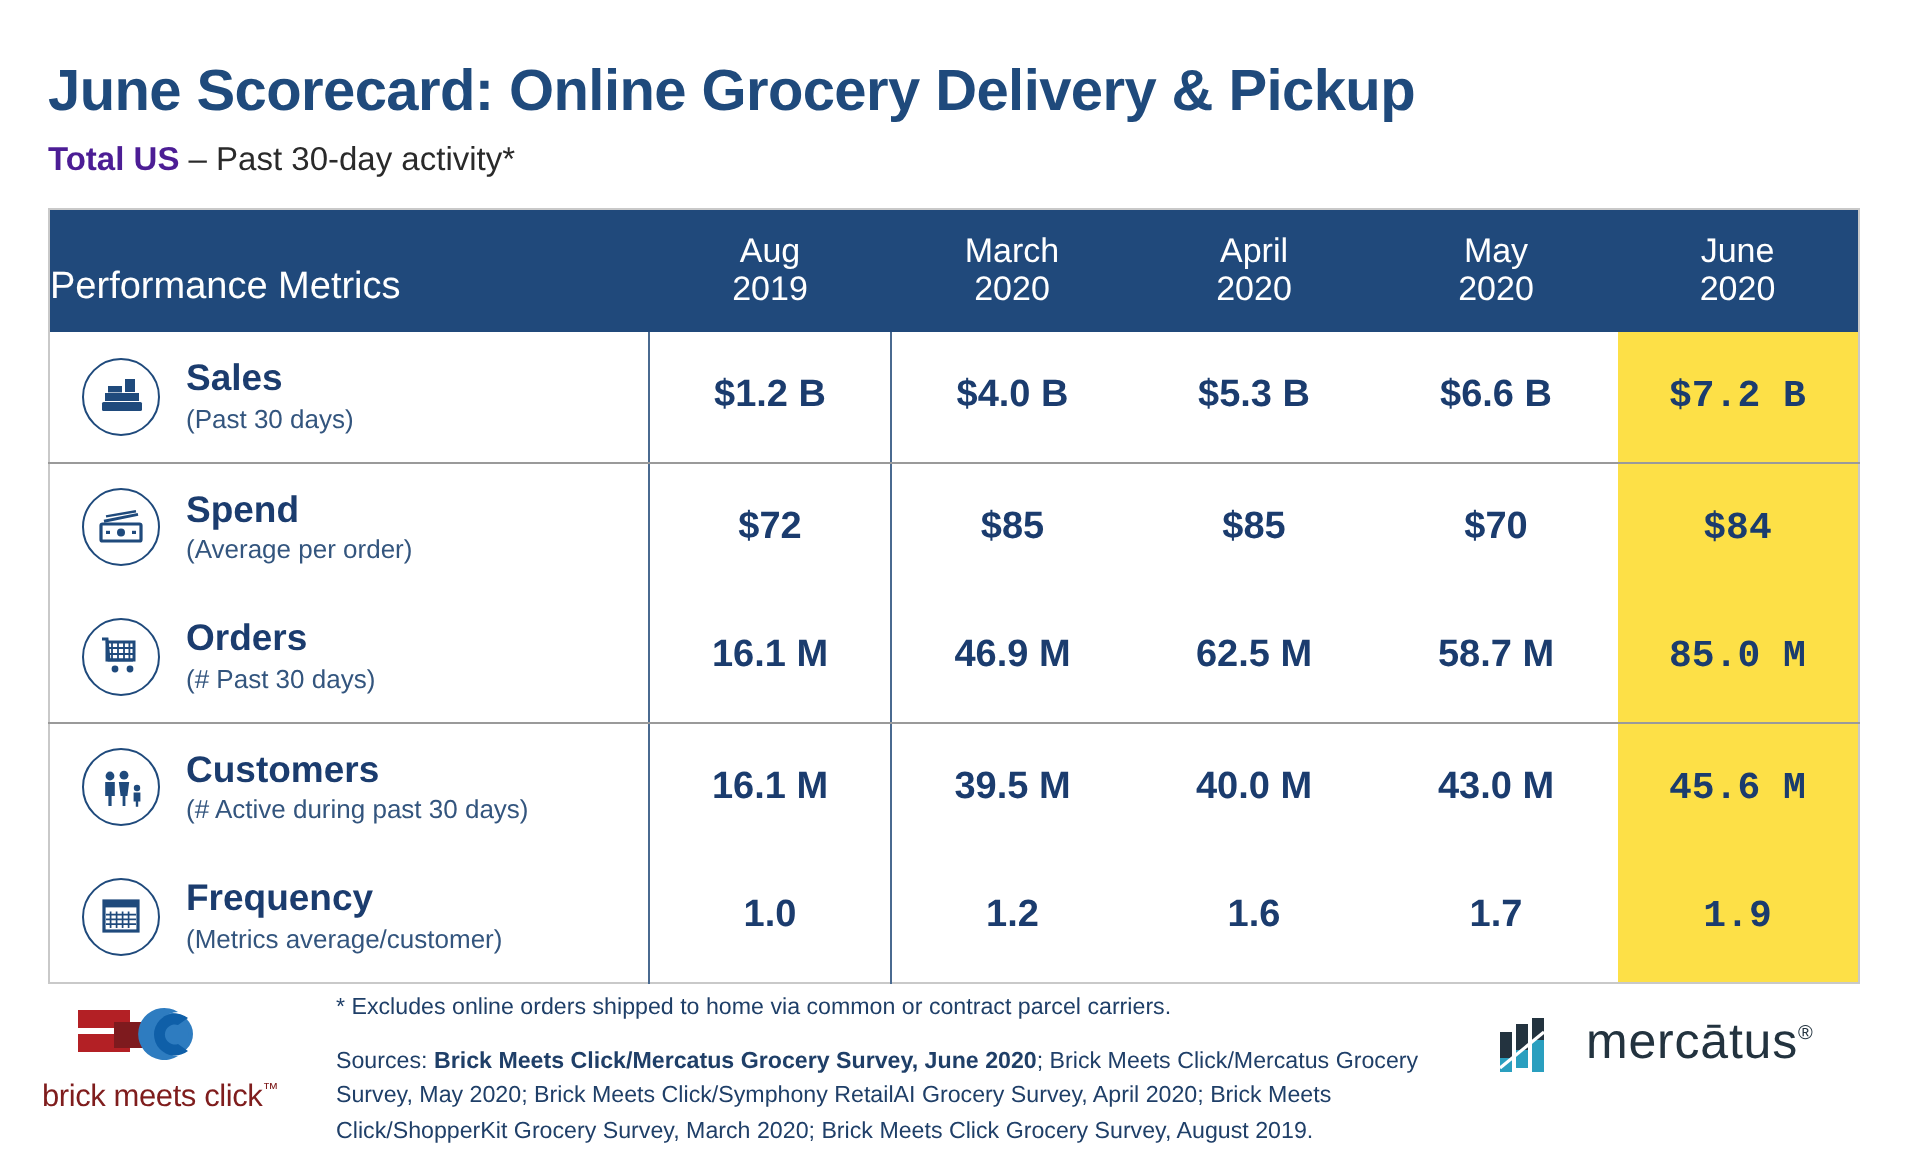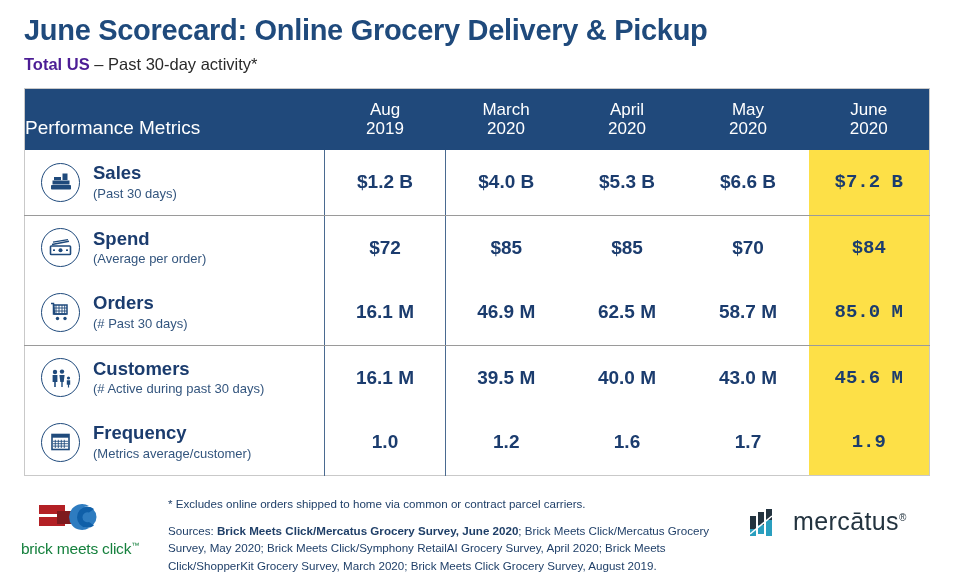--- a/index.html
+++ b/index.html
@@ -5,21 +5,21 @@
   * { box-sizing: border-box; margin: 0; padding: 0; }
   html, body {
     width: 953px; height: 579px;
     background: #ffffff;
     font-family: "Liberation Sans", sans-serif;
     overflow: hidden;
   }
   .page { position: relative; width: 953px; height: 579px; padding: 0; }
 
   
-  .title-block { padding: 12px 0 0 24px; }
+  .title-block { padding: 28px 0 0 24px; }
   .main-title {
     font-size: 29px; font-weight: bold; color: #1F4A7C;
     letter-spacing: -0.3px; line-height: 1.25;
   }
   .sub-title {
     font-size: 16.5px; color: #2A2A2A; margin-top: 6px; line-height: 1.3;
   }
   .sub-title .strong { font-weight: bold; color: #4c1d95; }
 
   
@@ -71,21 +71,21 @@
   .footer {
     position: absolute; left: 0; right: 0; top: 488px; height: 91px;
     display: flex; align-items: flex-start;
   }
   .logo-bmc {
     width: 160px; flex: 0 0 160px; padding-top: 14px;
     display: flex; flex-direction: column; align-items: center;
   }
   .bmc-mark { width: 106px; height: 35px; }
   .bmc-word {
-    font-size: 15.5px; color: #15803d; margin-top: 3px;
+    font-size: 15.5px; color: #7f1d1d; margin-top: 3px;
     letter-spacing: -0.2px; white-space: nowrap;
   }
   .bmc-word .tm { font-size: 8px; vertical-align: super; }
 
   .foot-text { flex: 1; padding: 8px 12px 0 8px; }
   .excl { font-size: 11.6px; color: #1F3F68; line-height: 1.45; }
   .sources { font-size: 11.6px; color: #1F3F68; line-height: 1.52; margin-top: 9px; }
   .sources b { font-weight: bold; }
 
   .logo-merc {

